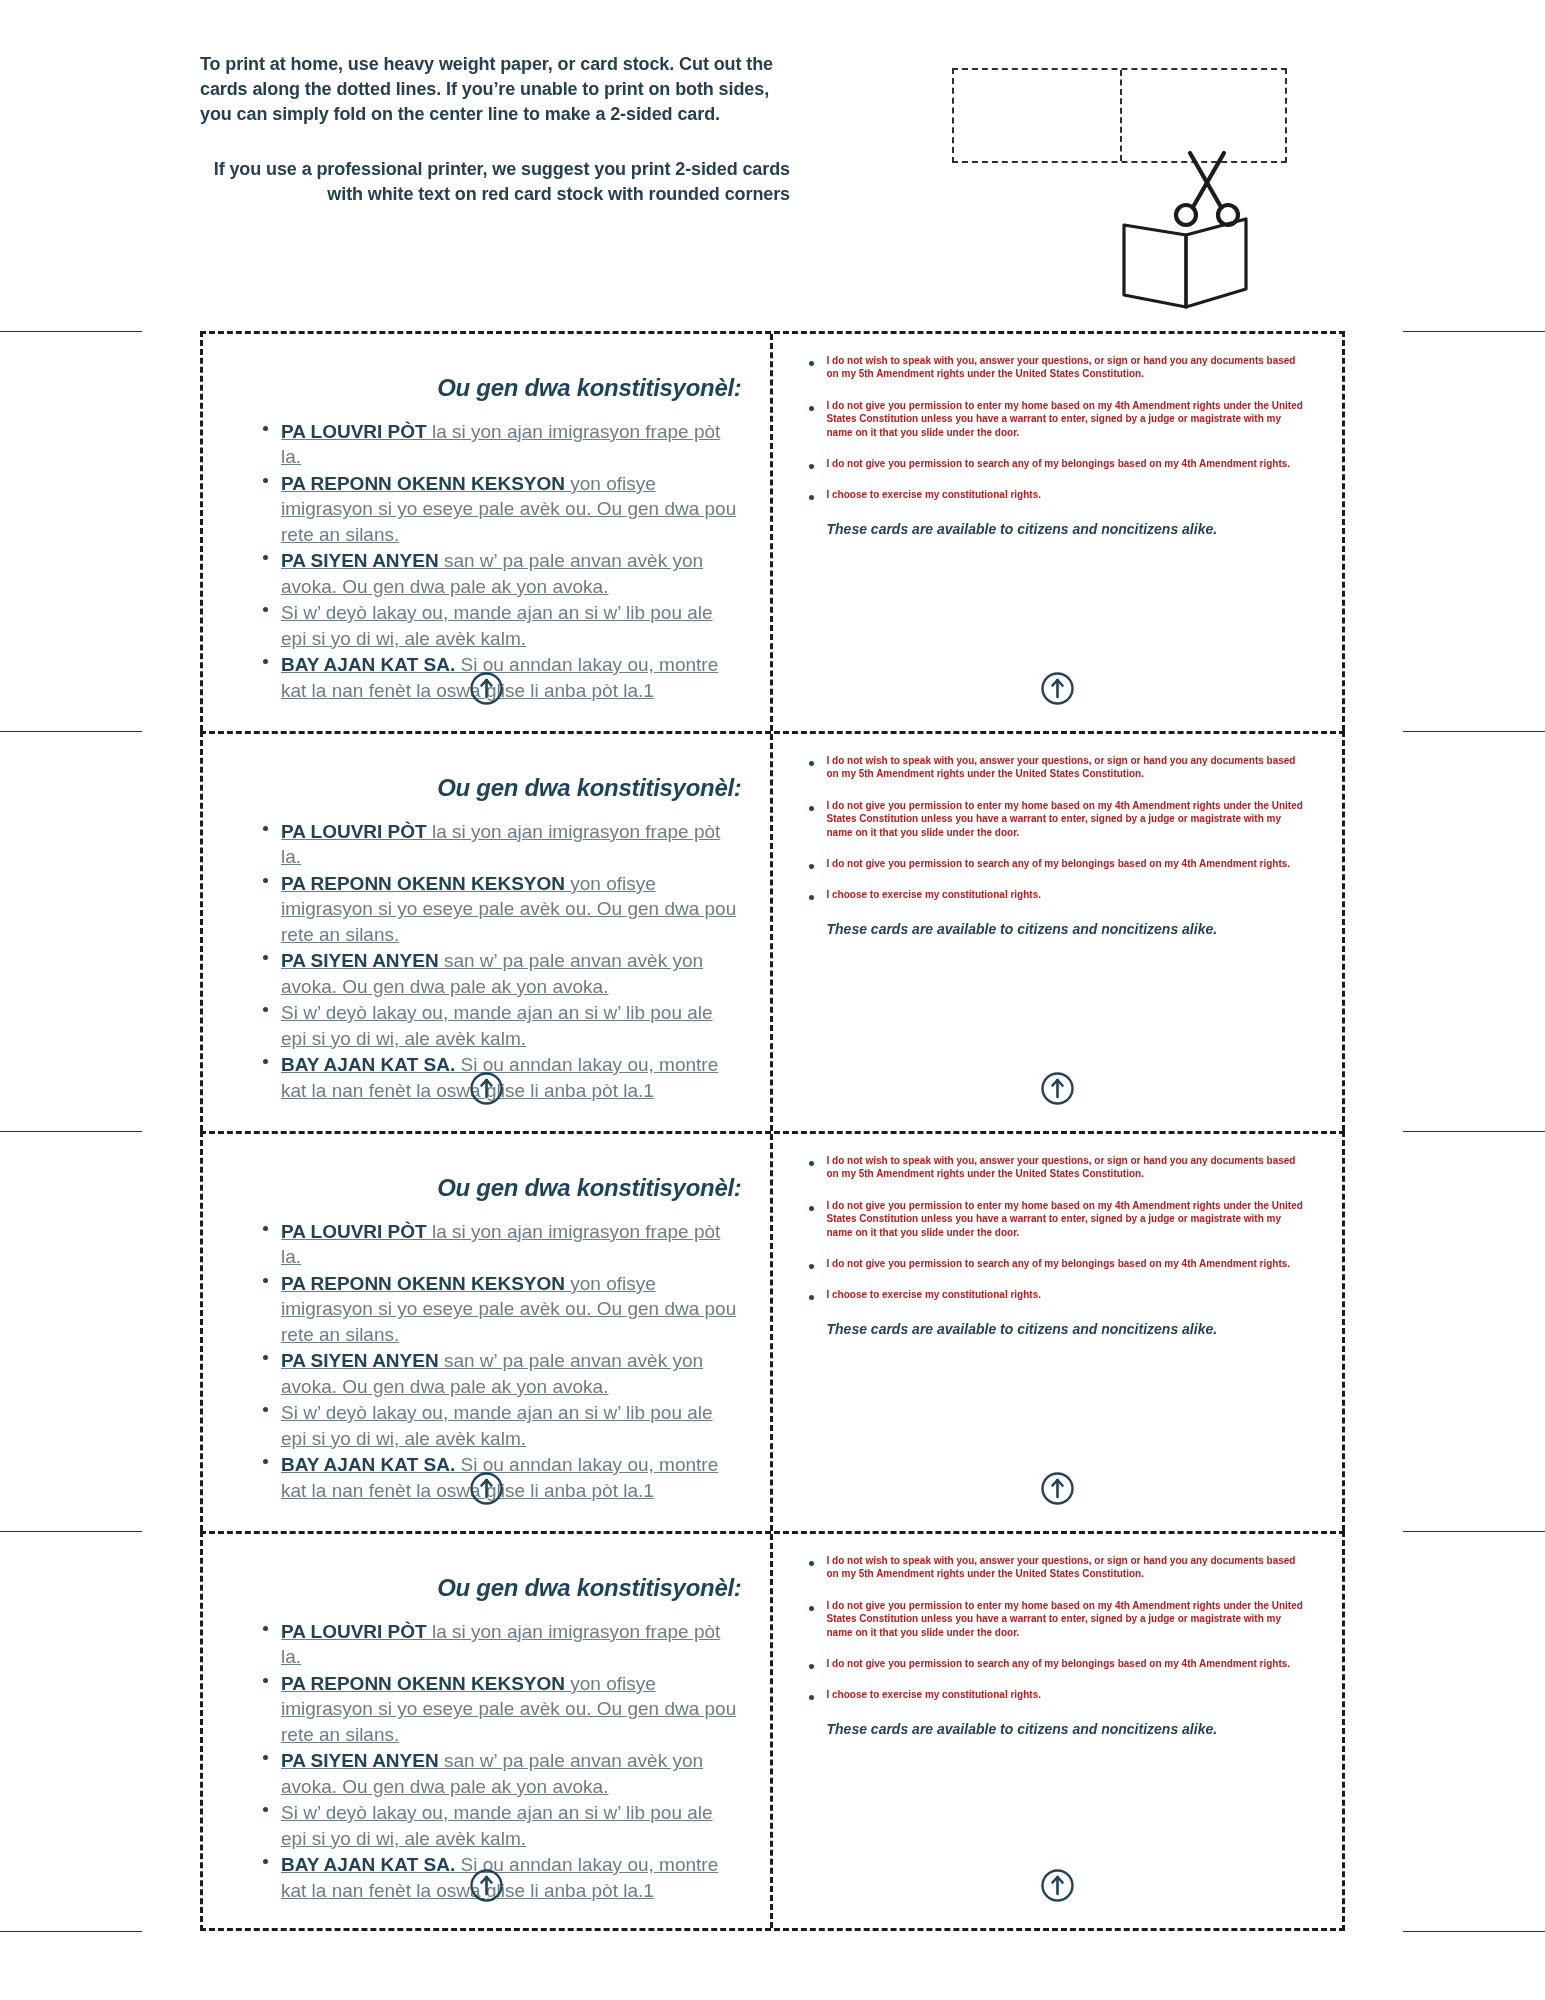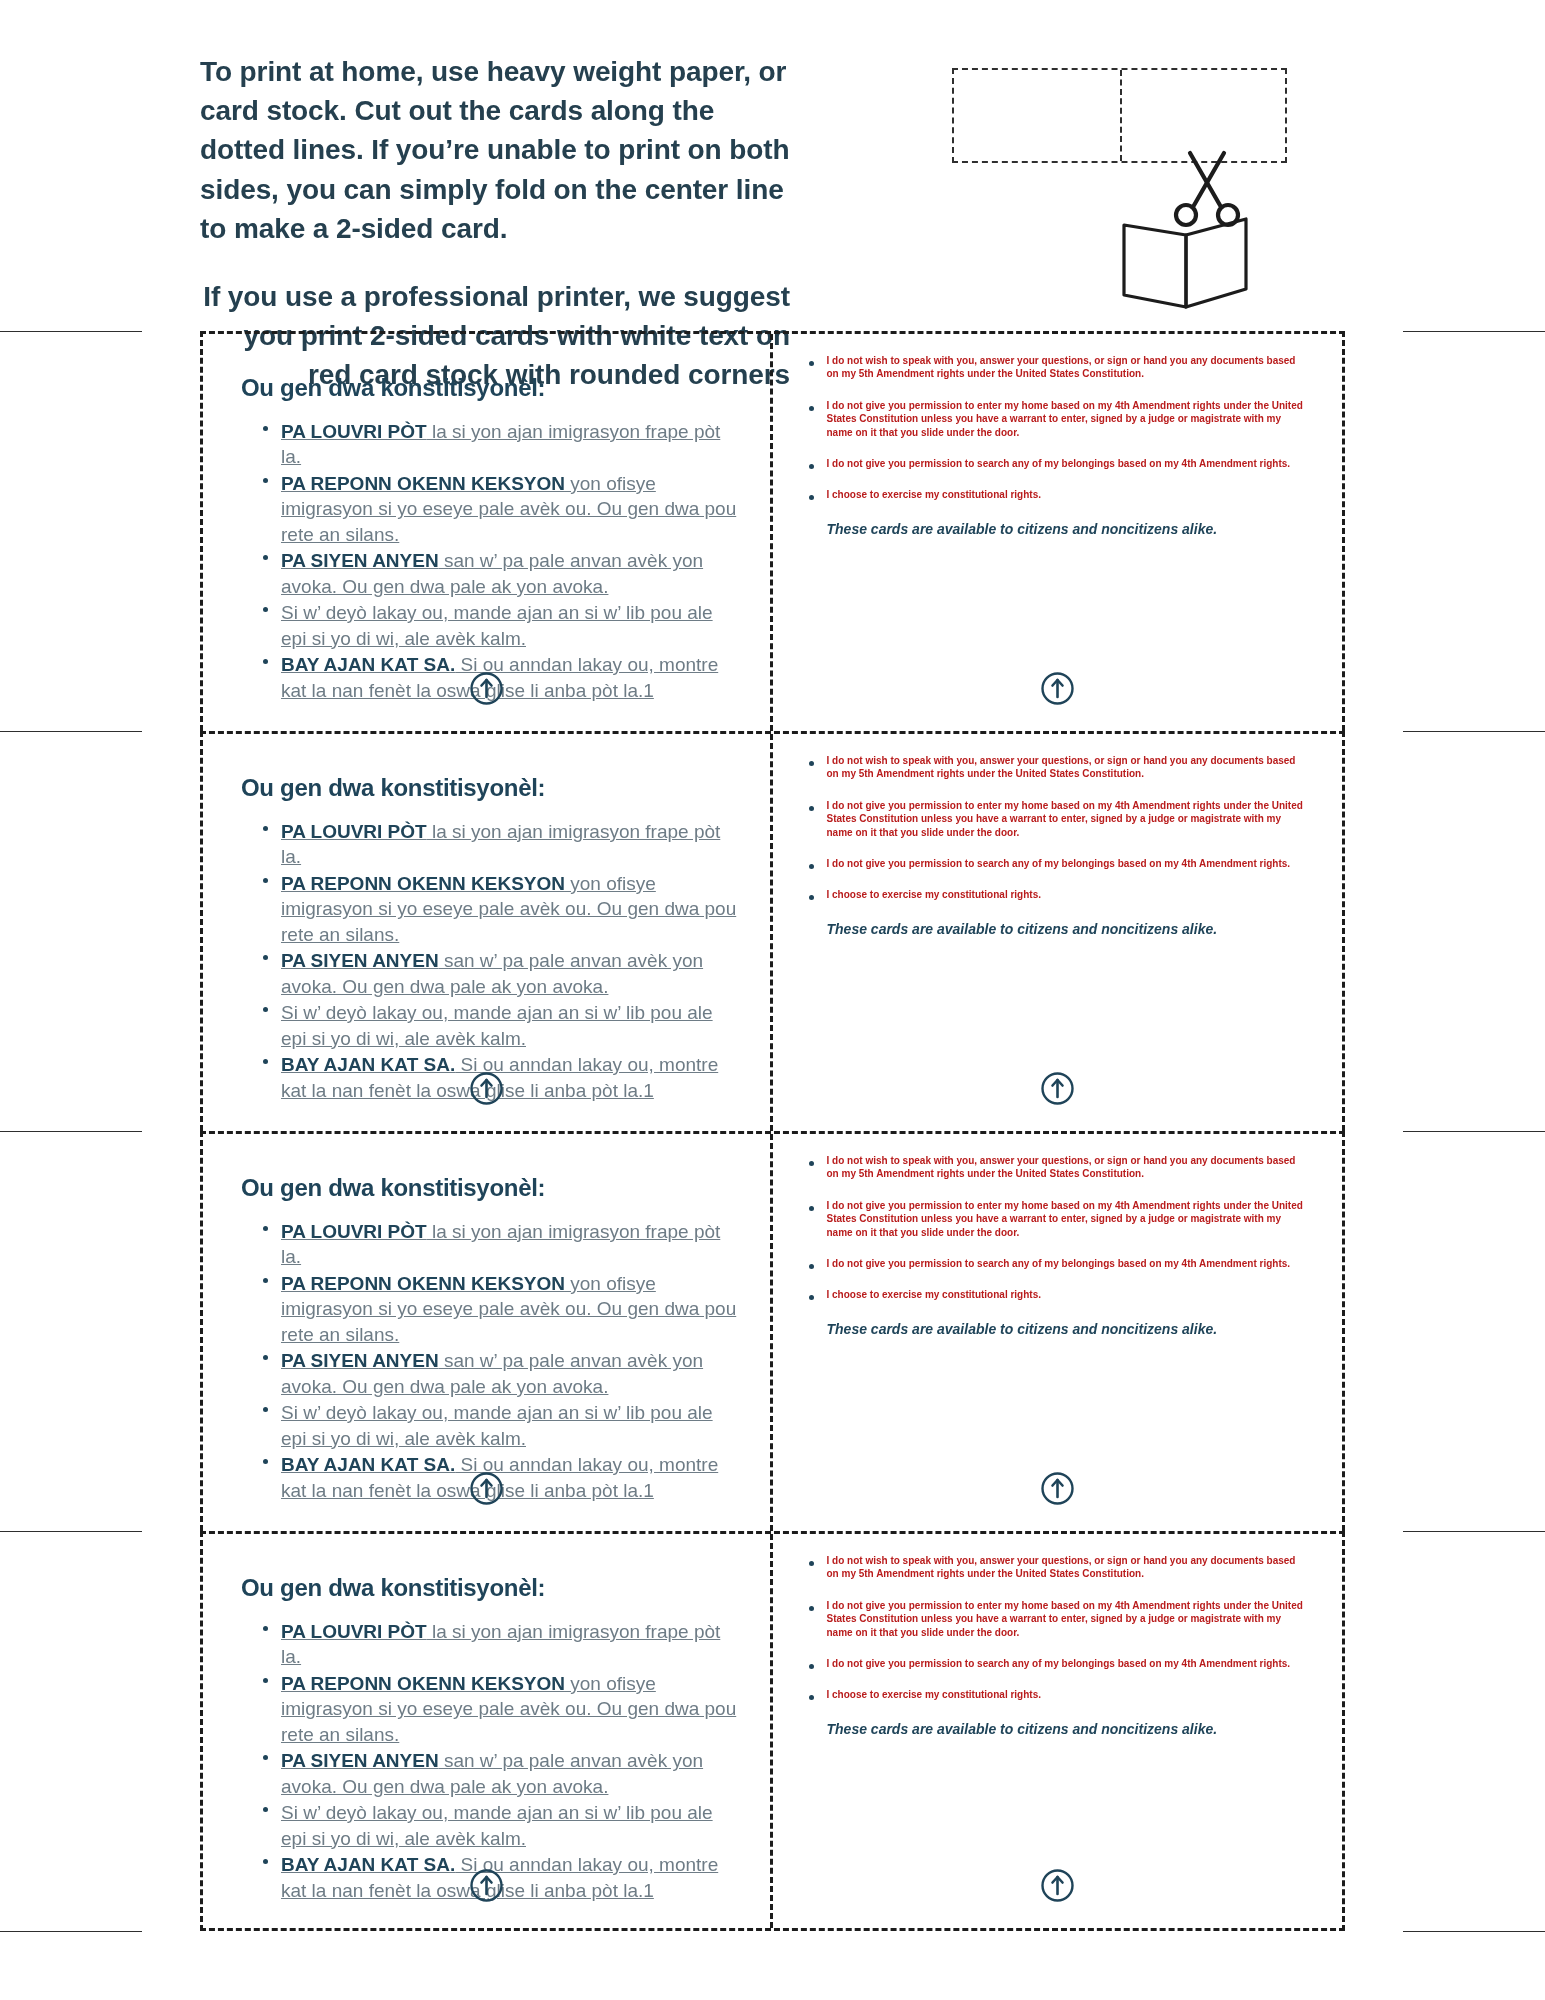--- a/index.html
+++ b/index.html
@@ -18,21 +18,21 @@
   }
 
   
   .instructions {
     position: absolute;
     left: 200px;
     top: 52px;
     width: 590px;
   }
   .instructions p {
-    font-size: 28px;
+    font-size: 18px;
     line-height: 1.40;
     font-weight: bold;
     color: #25404f;
     letter-spacing: -0.1px;
   }
   .instructions p + p { margin-top: 29px; text-align: right; }
 
   
   .header-icons {
     position: absolute;
@@ -106,22 +106,23 @@
     border-right: 3px dashed #1c1c1c;
   }
 
   
   .card-front-inner {
     padding: 40px 28px 0 38px;
   }
   .card-title {
     font-size: 24px;
     font-weight: bold;
+    font-style: italic;
     color: #1f4459;
-    text-align: left;
+    text-align: right;
     letter-spacing: -0.3px;
     margin-bottom: 17px;
   }
   ul.front-list {
     list-style: none;
     margin: 0 4px 0 22px;
   }
   ul.front-list > li {
     position: relative;
     padding-left: 18px;

